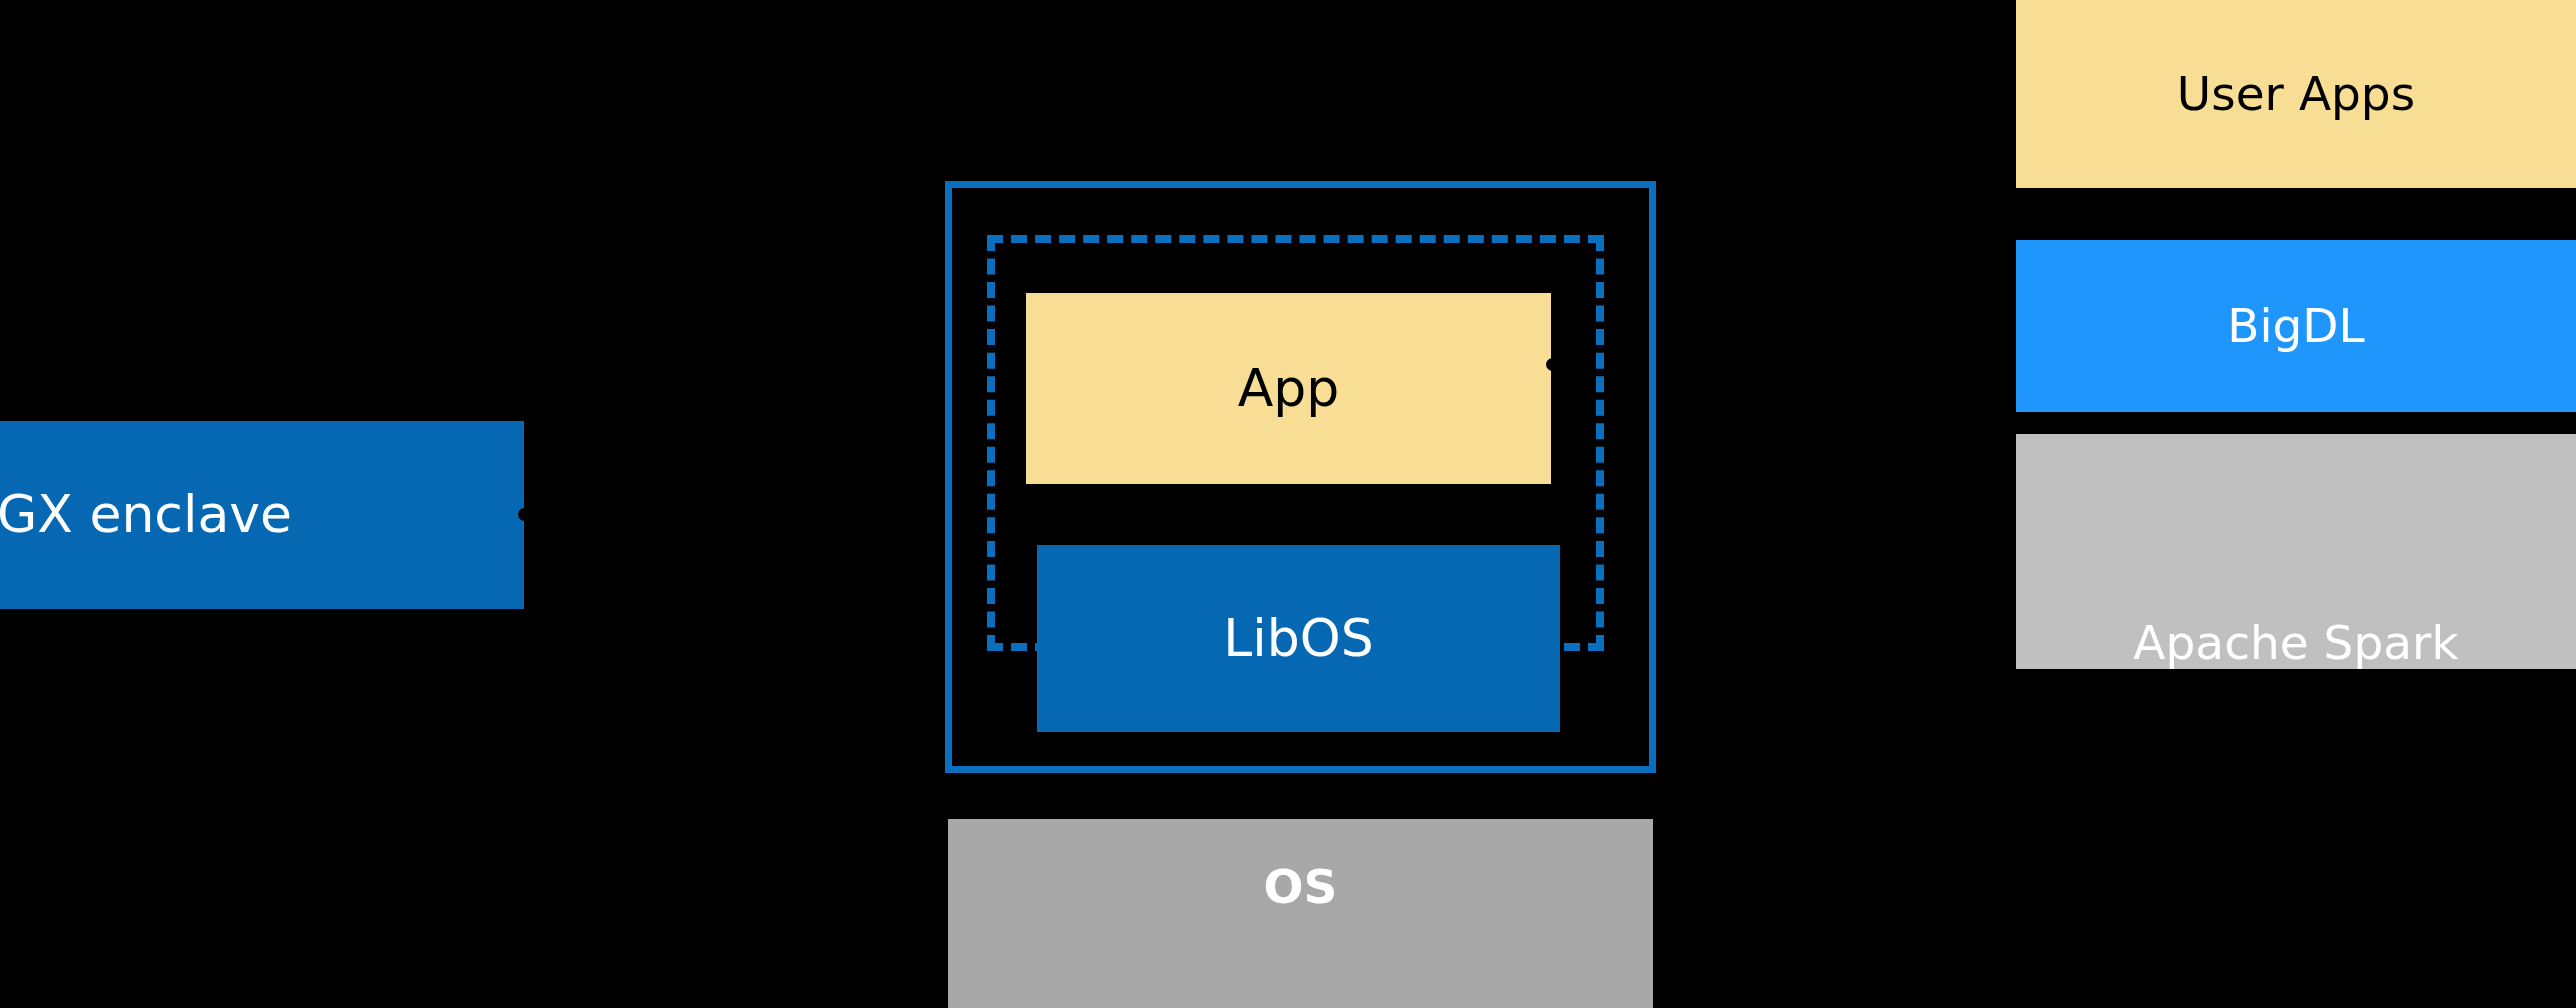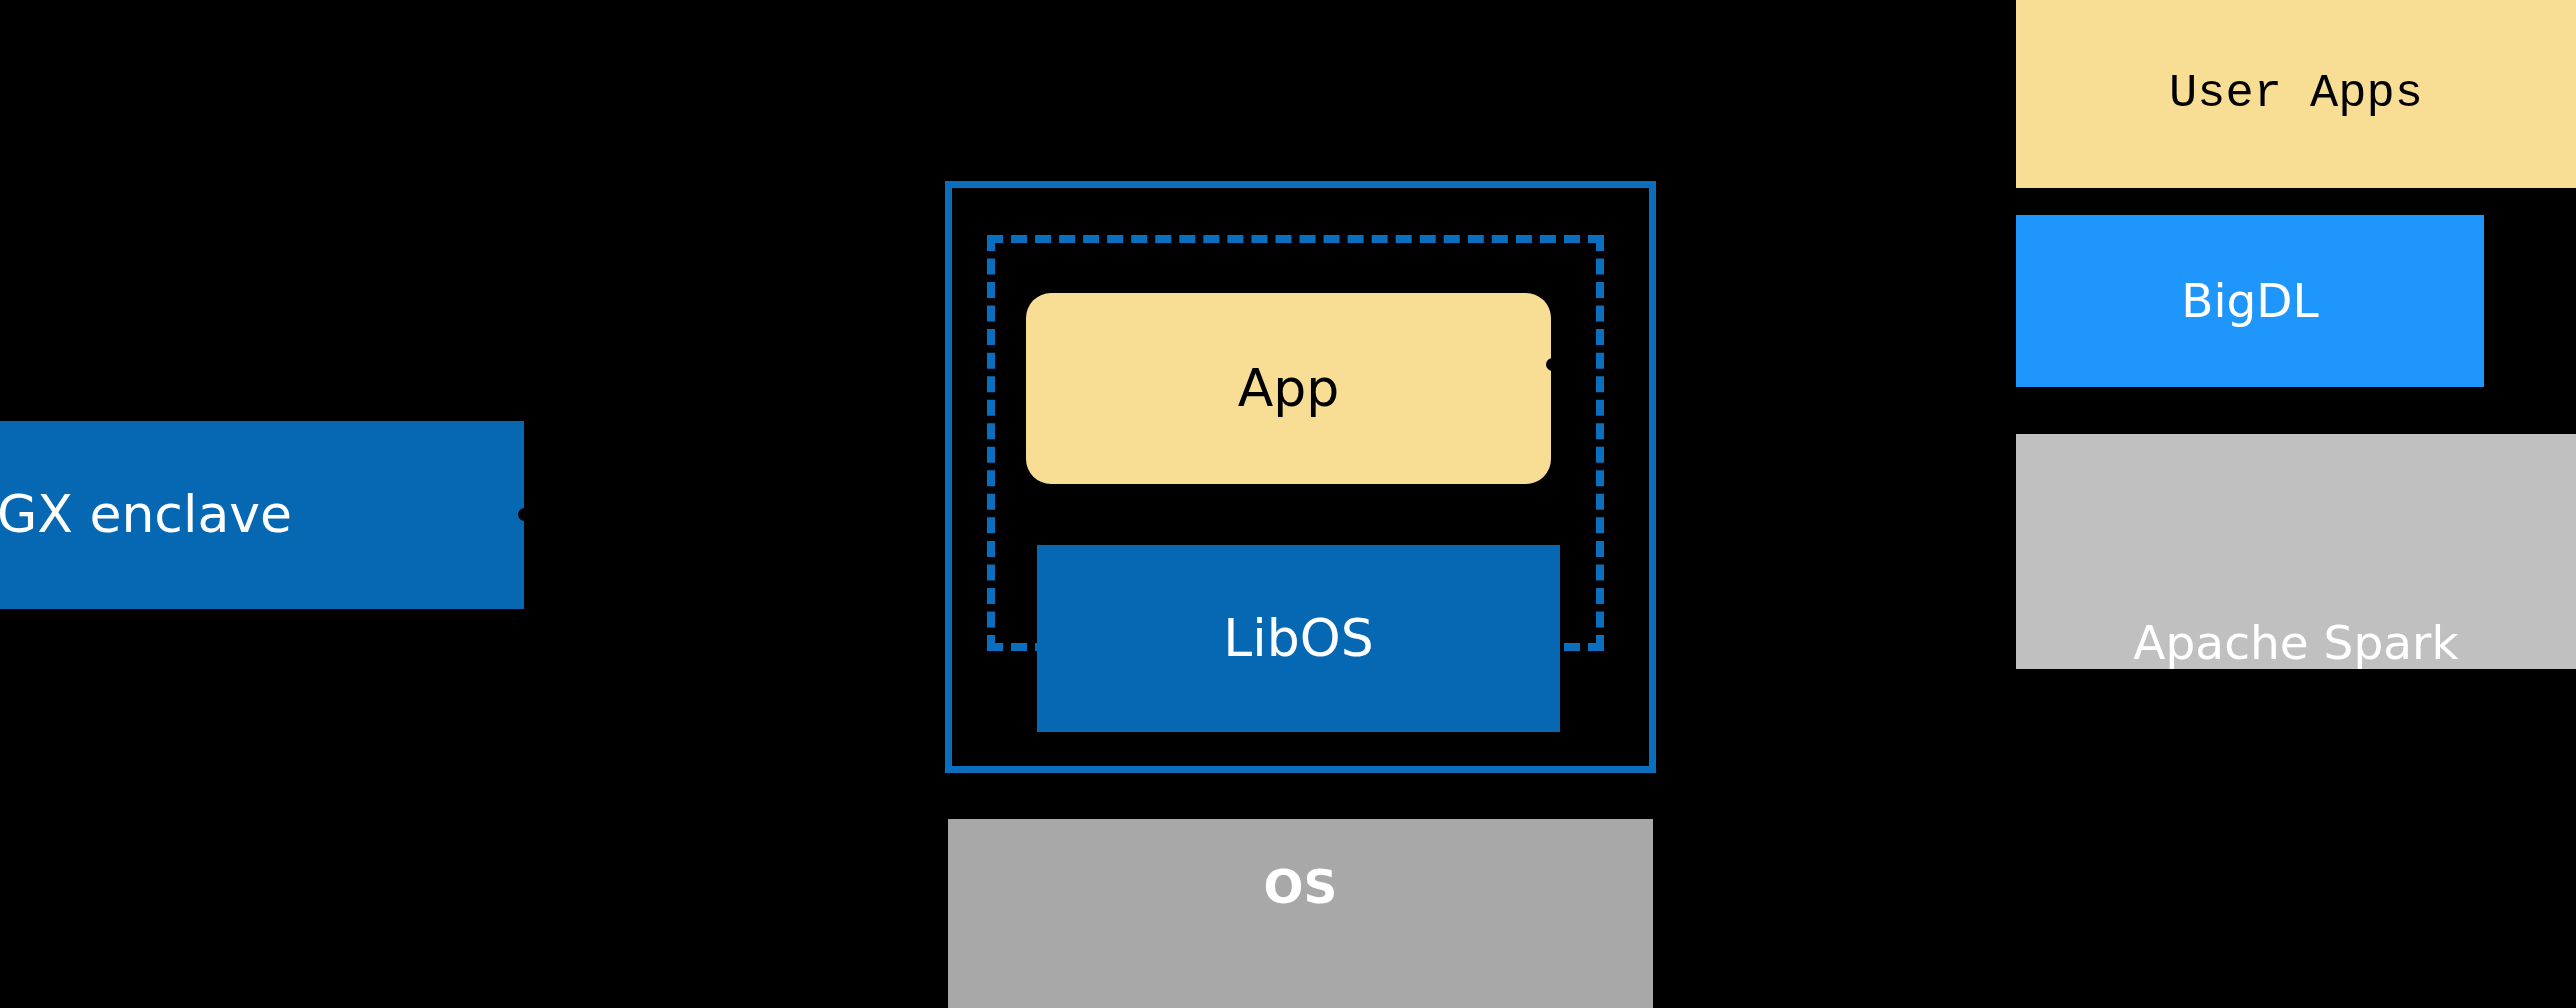--- a/index.html
+++ b/index.html
@@ -62,21 +62,20 @@
 
   
   #app-box {
     left: 1026px;
     top: 293px;
     width: 525px;
     height: 191px;
     background: #F7DE94;
     color: #000000;
     font-size: 52px;
-    border-radius: 25px;
   }
 
   
   #libos-box {
     left: 1037px;
     top: 545px;
     width: 523px;
     height: 187px;
     background: #0668B3;
     color: #FFFFFF;
@@ -99,26 +98,25 @@
 
   
   #user-apps-box {
     left: 2016px;
     top: 0px;
     width: 560px;
     height: 188px;
     background: #F7DE94;
     color: #000000;
     font-size: 47px;
-    font-family: Liberation Mono, monospace;
   }
   #bigdl-box {
     left: 2016px;
-    top: 215px;
-    width: 468px;
+    top: 240px;
+    width: 560px;
     height: 172px;
     background: #1E96FC;
     color: #FFFFFF;
     font-size: 47px;
   }
   #apache-spark-box {
     left: 2016px;
     top: 434px;
     width: 560px;
     height: 235px;

